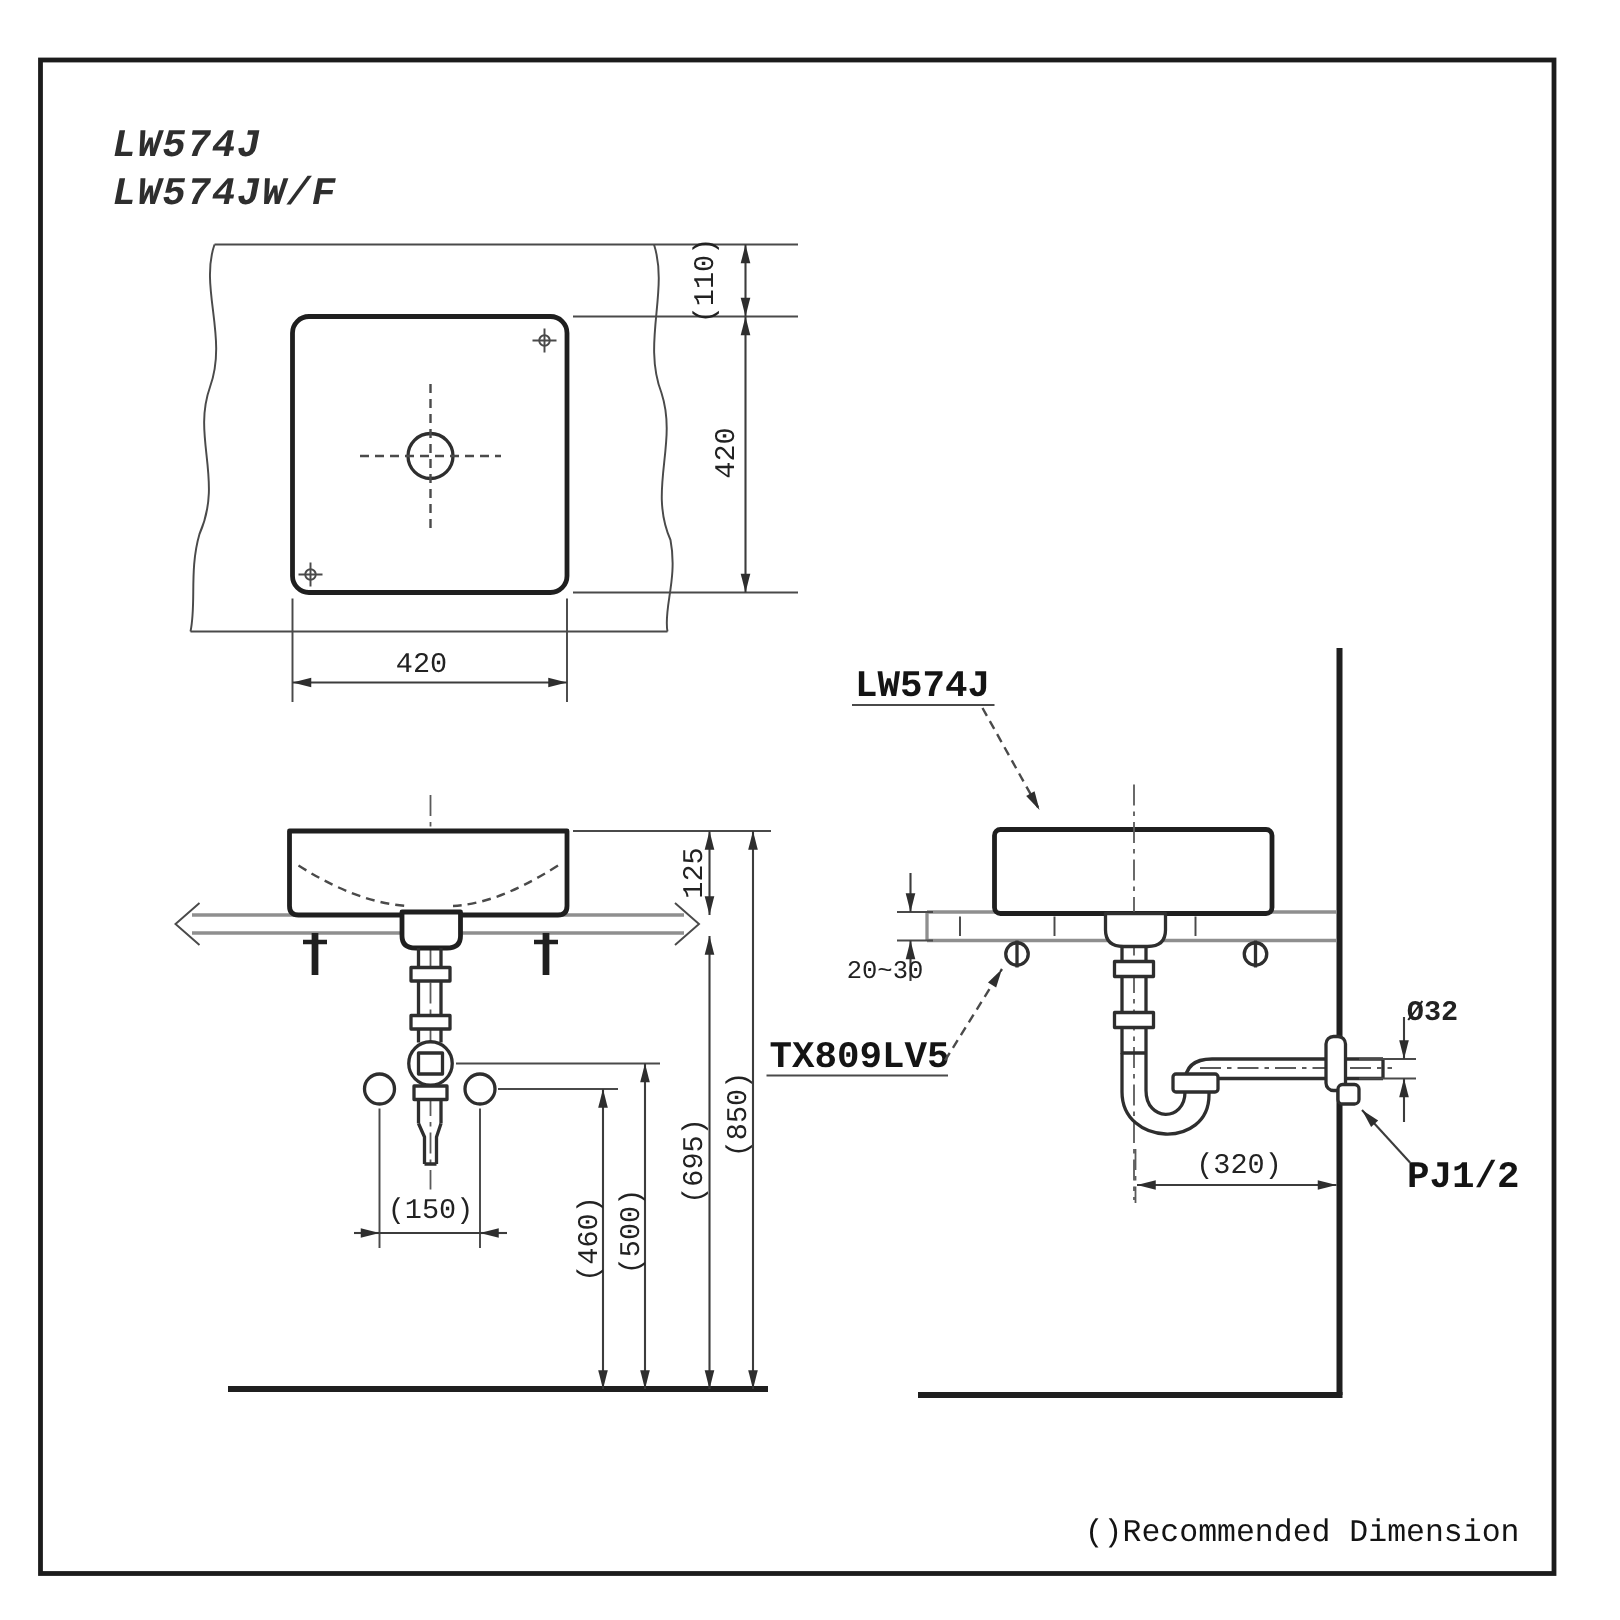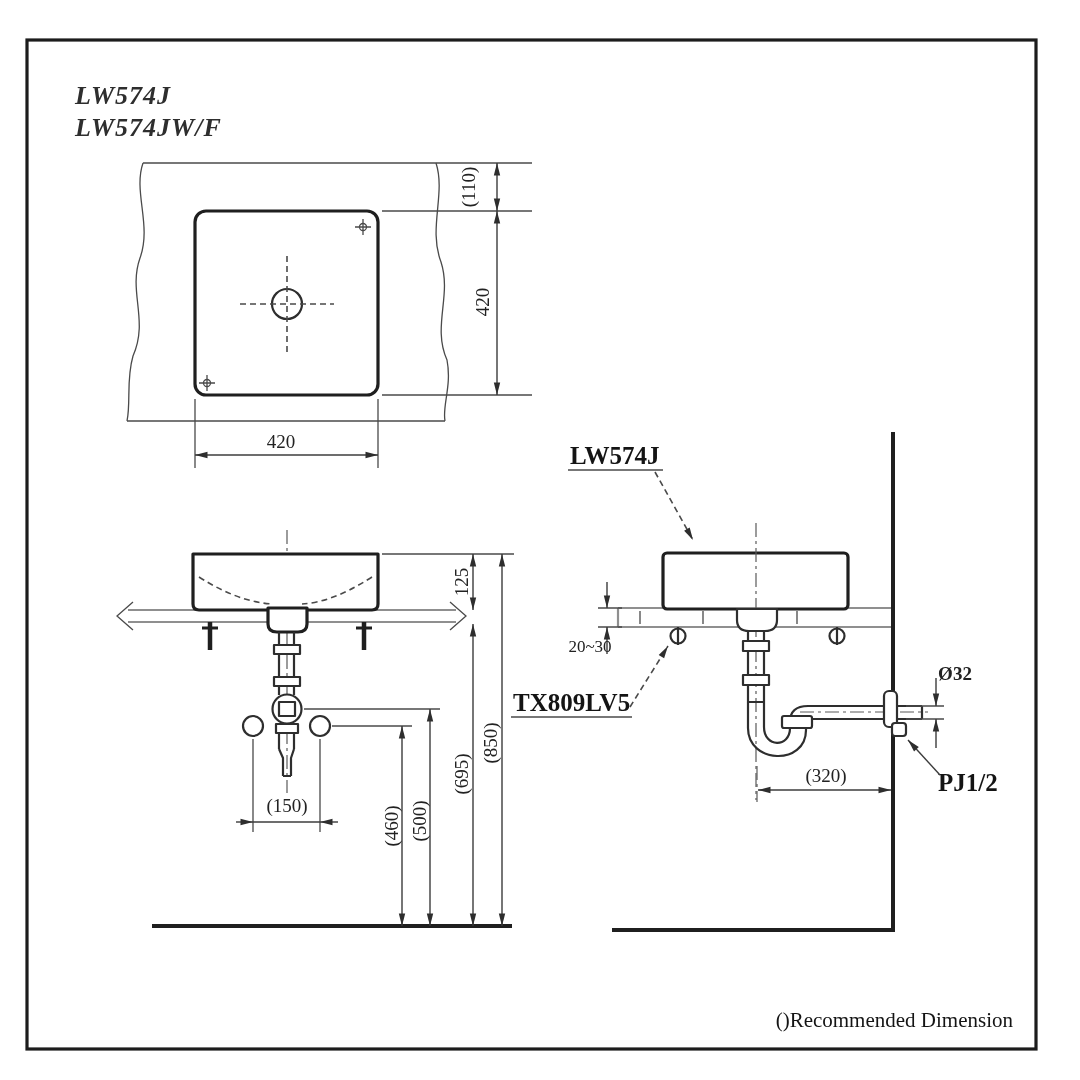--- a/index.html
+++ b/index.html
@@ -1,16 +1,16 @@
 <!DOCTYPE html>
 <html><head>
 <meta charset="utf-8">
 <style>
   html,body{margin:0;padding:0;background:#fff;}
-  .sheet{position:relative;width:954px;height:1080px;background:#fff;font-family:Liberation Serif, serif;}
+  .sheet{position:relative;width:954px;height:1080px;background:#fff;font-family:Liberation Mono, monospace;}
   svg{position:absolute;left:0;top:0;}
   text{fill:#1b1b1b;}
   .title-txt{font-style:italic;font-weight:600;font-size:26px;fill:#2e2e2e;letter-spacing:1px;}
   .dim-txt{font-size:19px;font-weight:500;fill:#222;}
   .dim-small{font-size:17px;font-weight:500;fill:#222;}
   .label-txt{font-size:25px;font-weight:700;fill:#141414;}
   .foot-txt{font-size:21px;font-weight:500;fill:#141414;}
   .objfill{stroke:#1f1f1f;stroke-width:3.2;fill:#fff;stroke-linejoin:round;}
   .med{stroke:#2e2e2e;stroke-width:2.2;fill:none;stroke-linejoin:round;}
   .medfill{stroke:#2e2e2e;stroke-width:2.2;fill:#fff;stroke-linejoin:round;}

